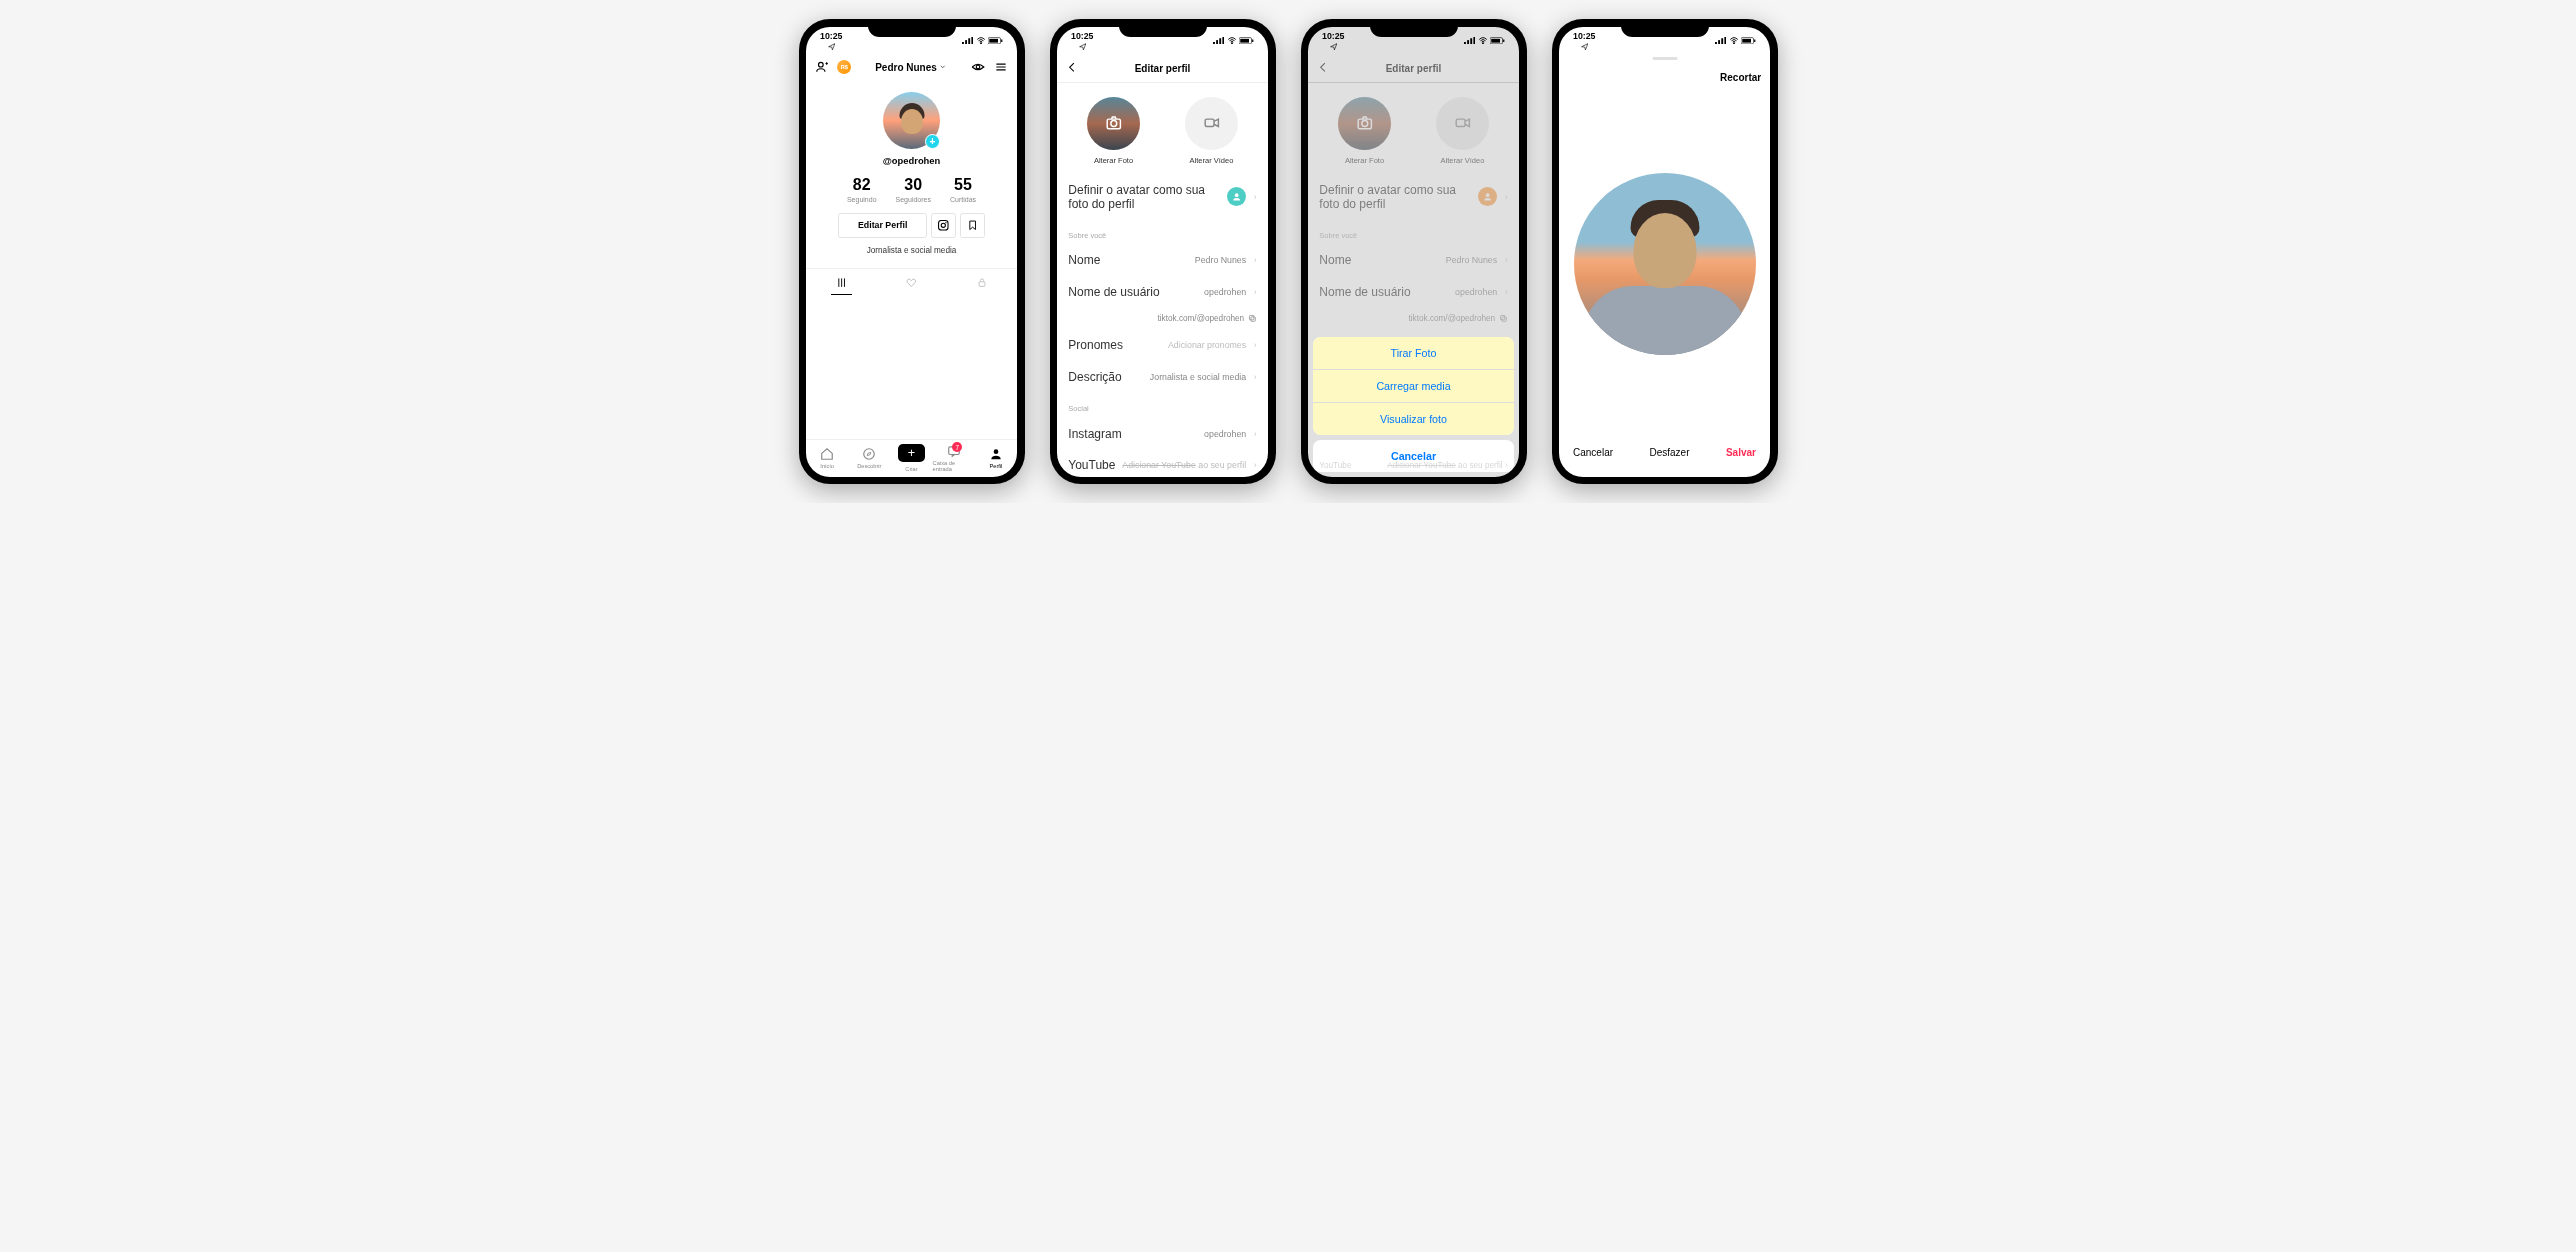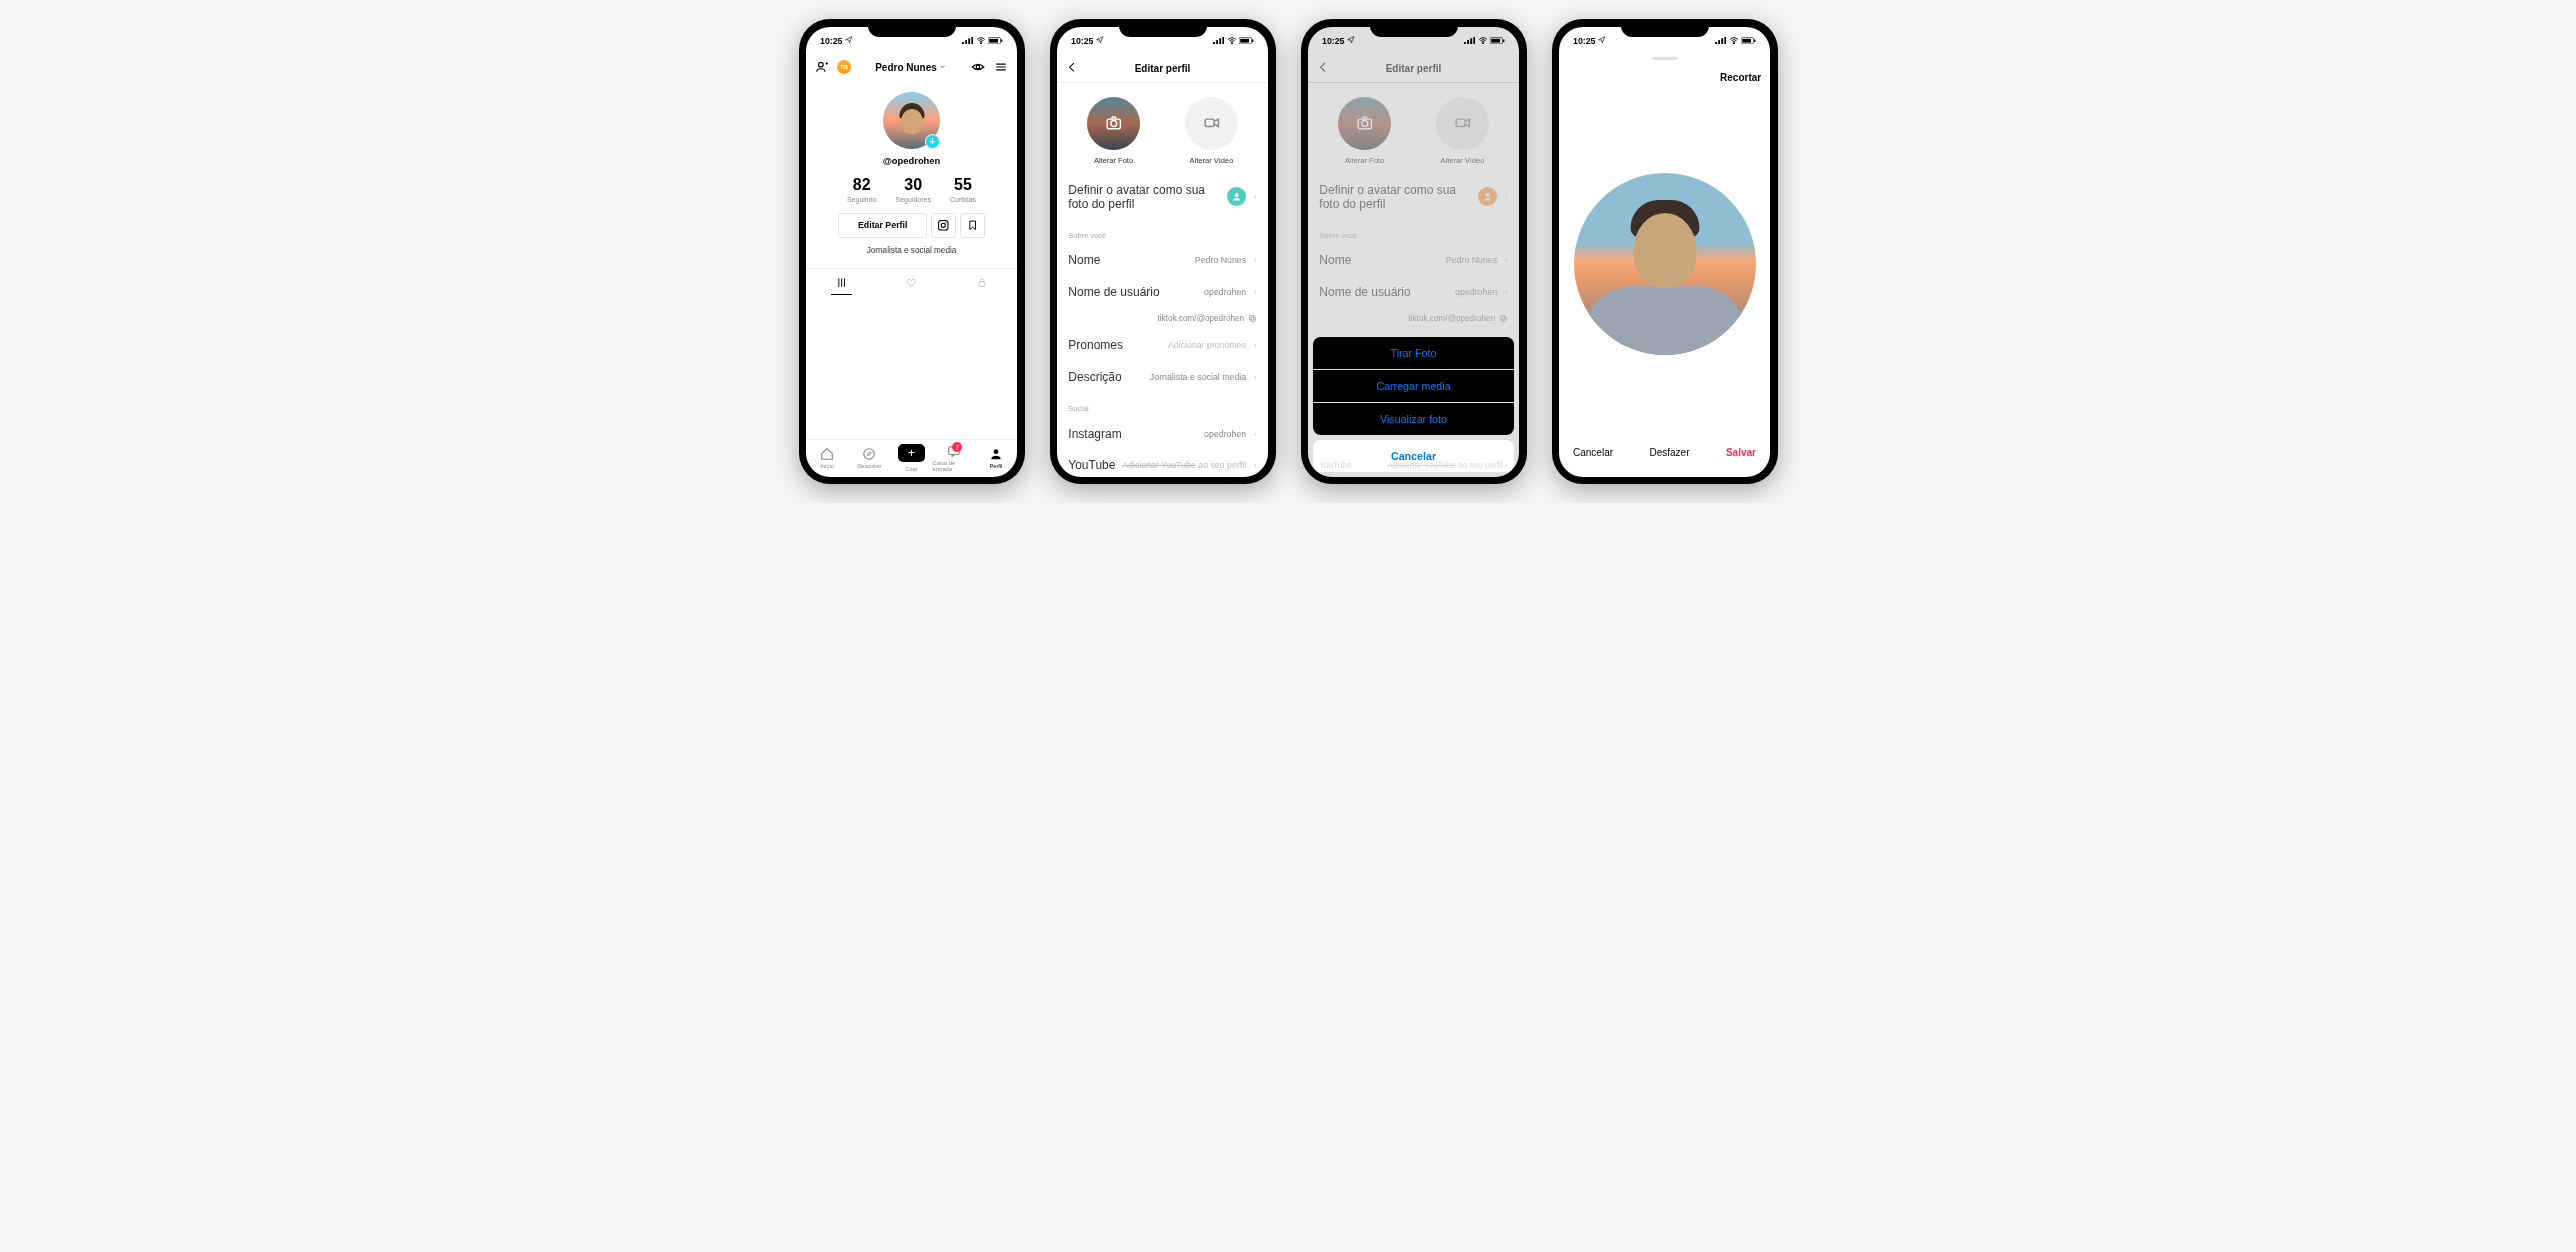--- a/index.html
+++ b/index.html
@@ -44,21 +44,21 @@
   }
   .statusbar {
     height: 28px;
     display: flex;
     justify-content: space-between;
     align-items: center;
     padding: 0 14px;
     font-size: 8.8px;
     font-weight: 600;
   }
-  .sb-left { display: flex; gap: 2.5px; }
+  .sb-left { display: flex; align-items: center; gap: 2.5px; flex-direction: column; }
   .sb-right { display: flex; align-items: center; gap: 2.5px; }
   .content { flex: 1; overflow: hidden; display: flex; flex-direction: column; }
 
   
   .header1 {
     display: flex;
     justify-content: space-between;
     align-items: center;
     padding: 5px 8.8px;
   }
@@ -192,21 +192,21 @@
 
   
   .action-sheet {
     position: absolute; bottom: 5px; left: 5px; right: 5px;
   }
   .sheet-group {
     background: #f2f2f2; border-radius: 7.5px; overflow: hidden;
   }
   .sheet-item {
     padding: 10px; text-align: center; font-size: 10.7px; color: #007aff;
-    border-bottom: 0.6px solid #ddd; cursor: pointer; background: #000000;
+    border-bottom: 0.6px solid #ddd; cursor: pointer; background: #fef9c3;
   }
   .sheet-item:last-child { border-bottom: none; }
   .sheet-cancel {
     background: #fff; border-radius: 7.5px; margin-top: 5px;
     padding: 10px; text-align: center; font-size: 10.7px; font-weight: 600;
     color: #007aff; cursor: pointer;
   }
 
   
   .header4 { padding: 8.8px; text-align: right; font-weight: 600; font-size: 10px; border-bottom: 0.6px solid transparent; }

